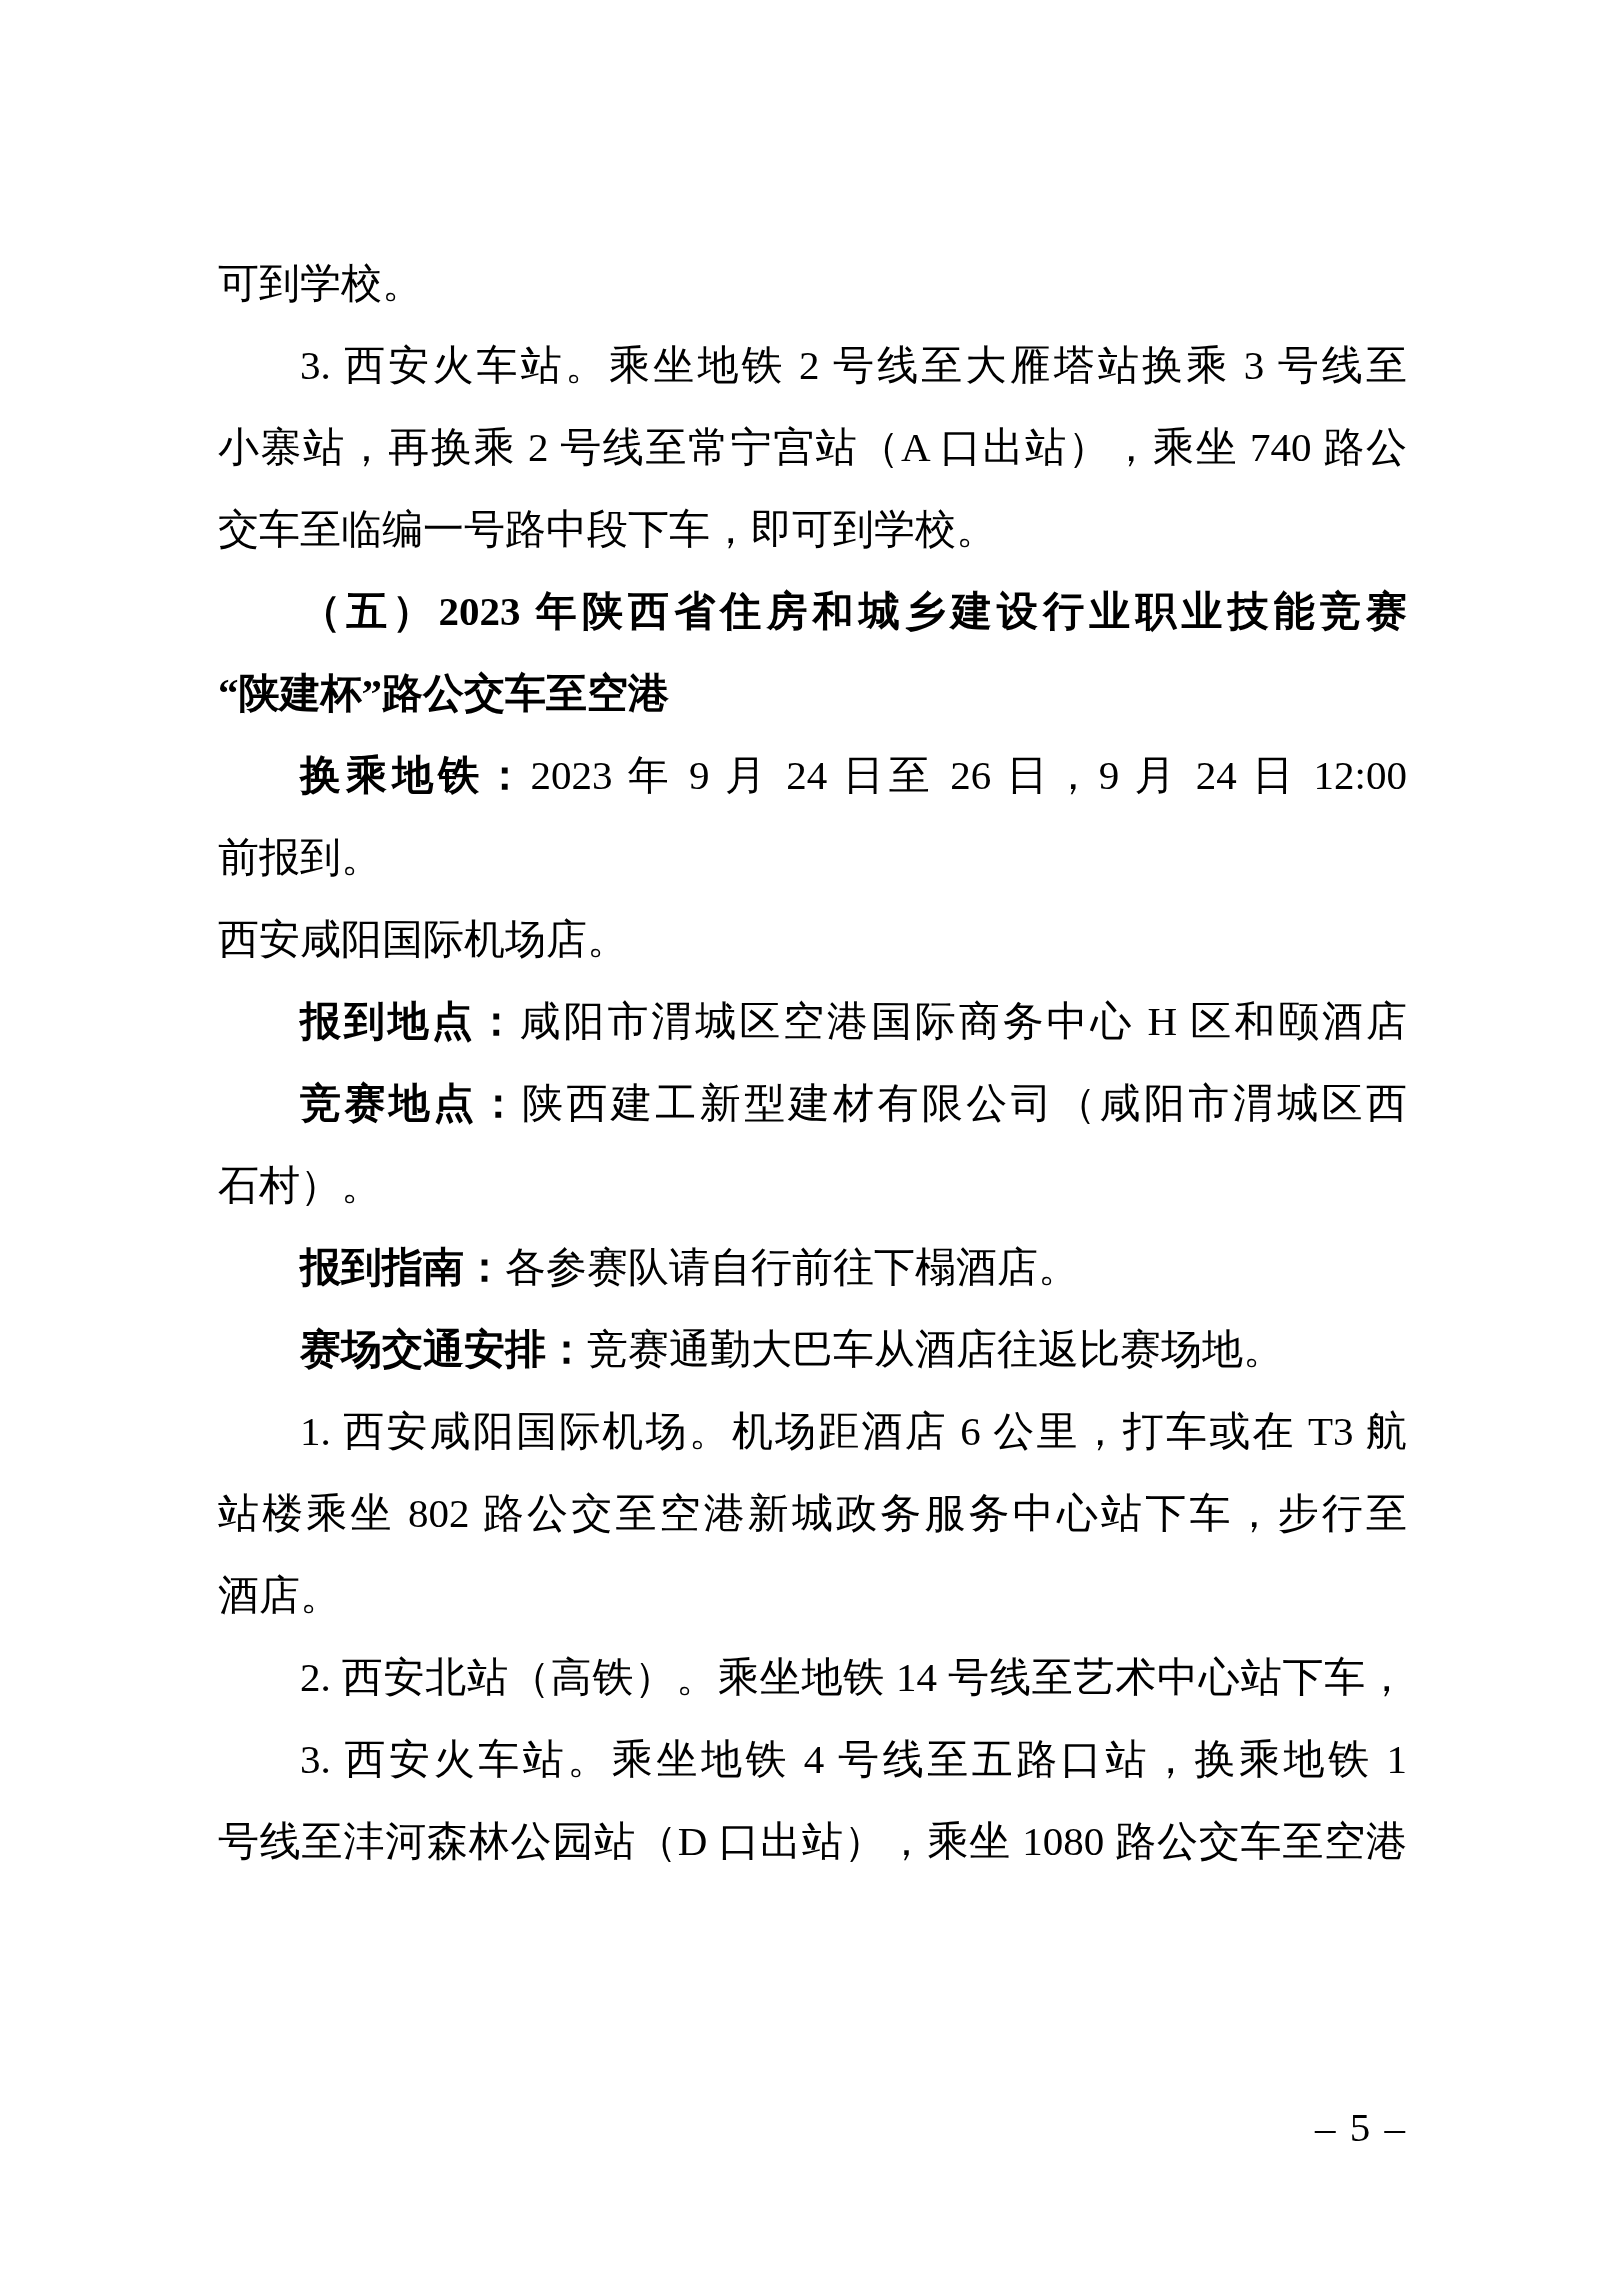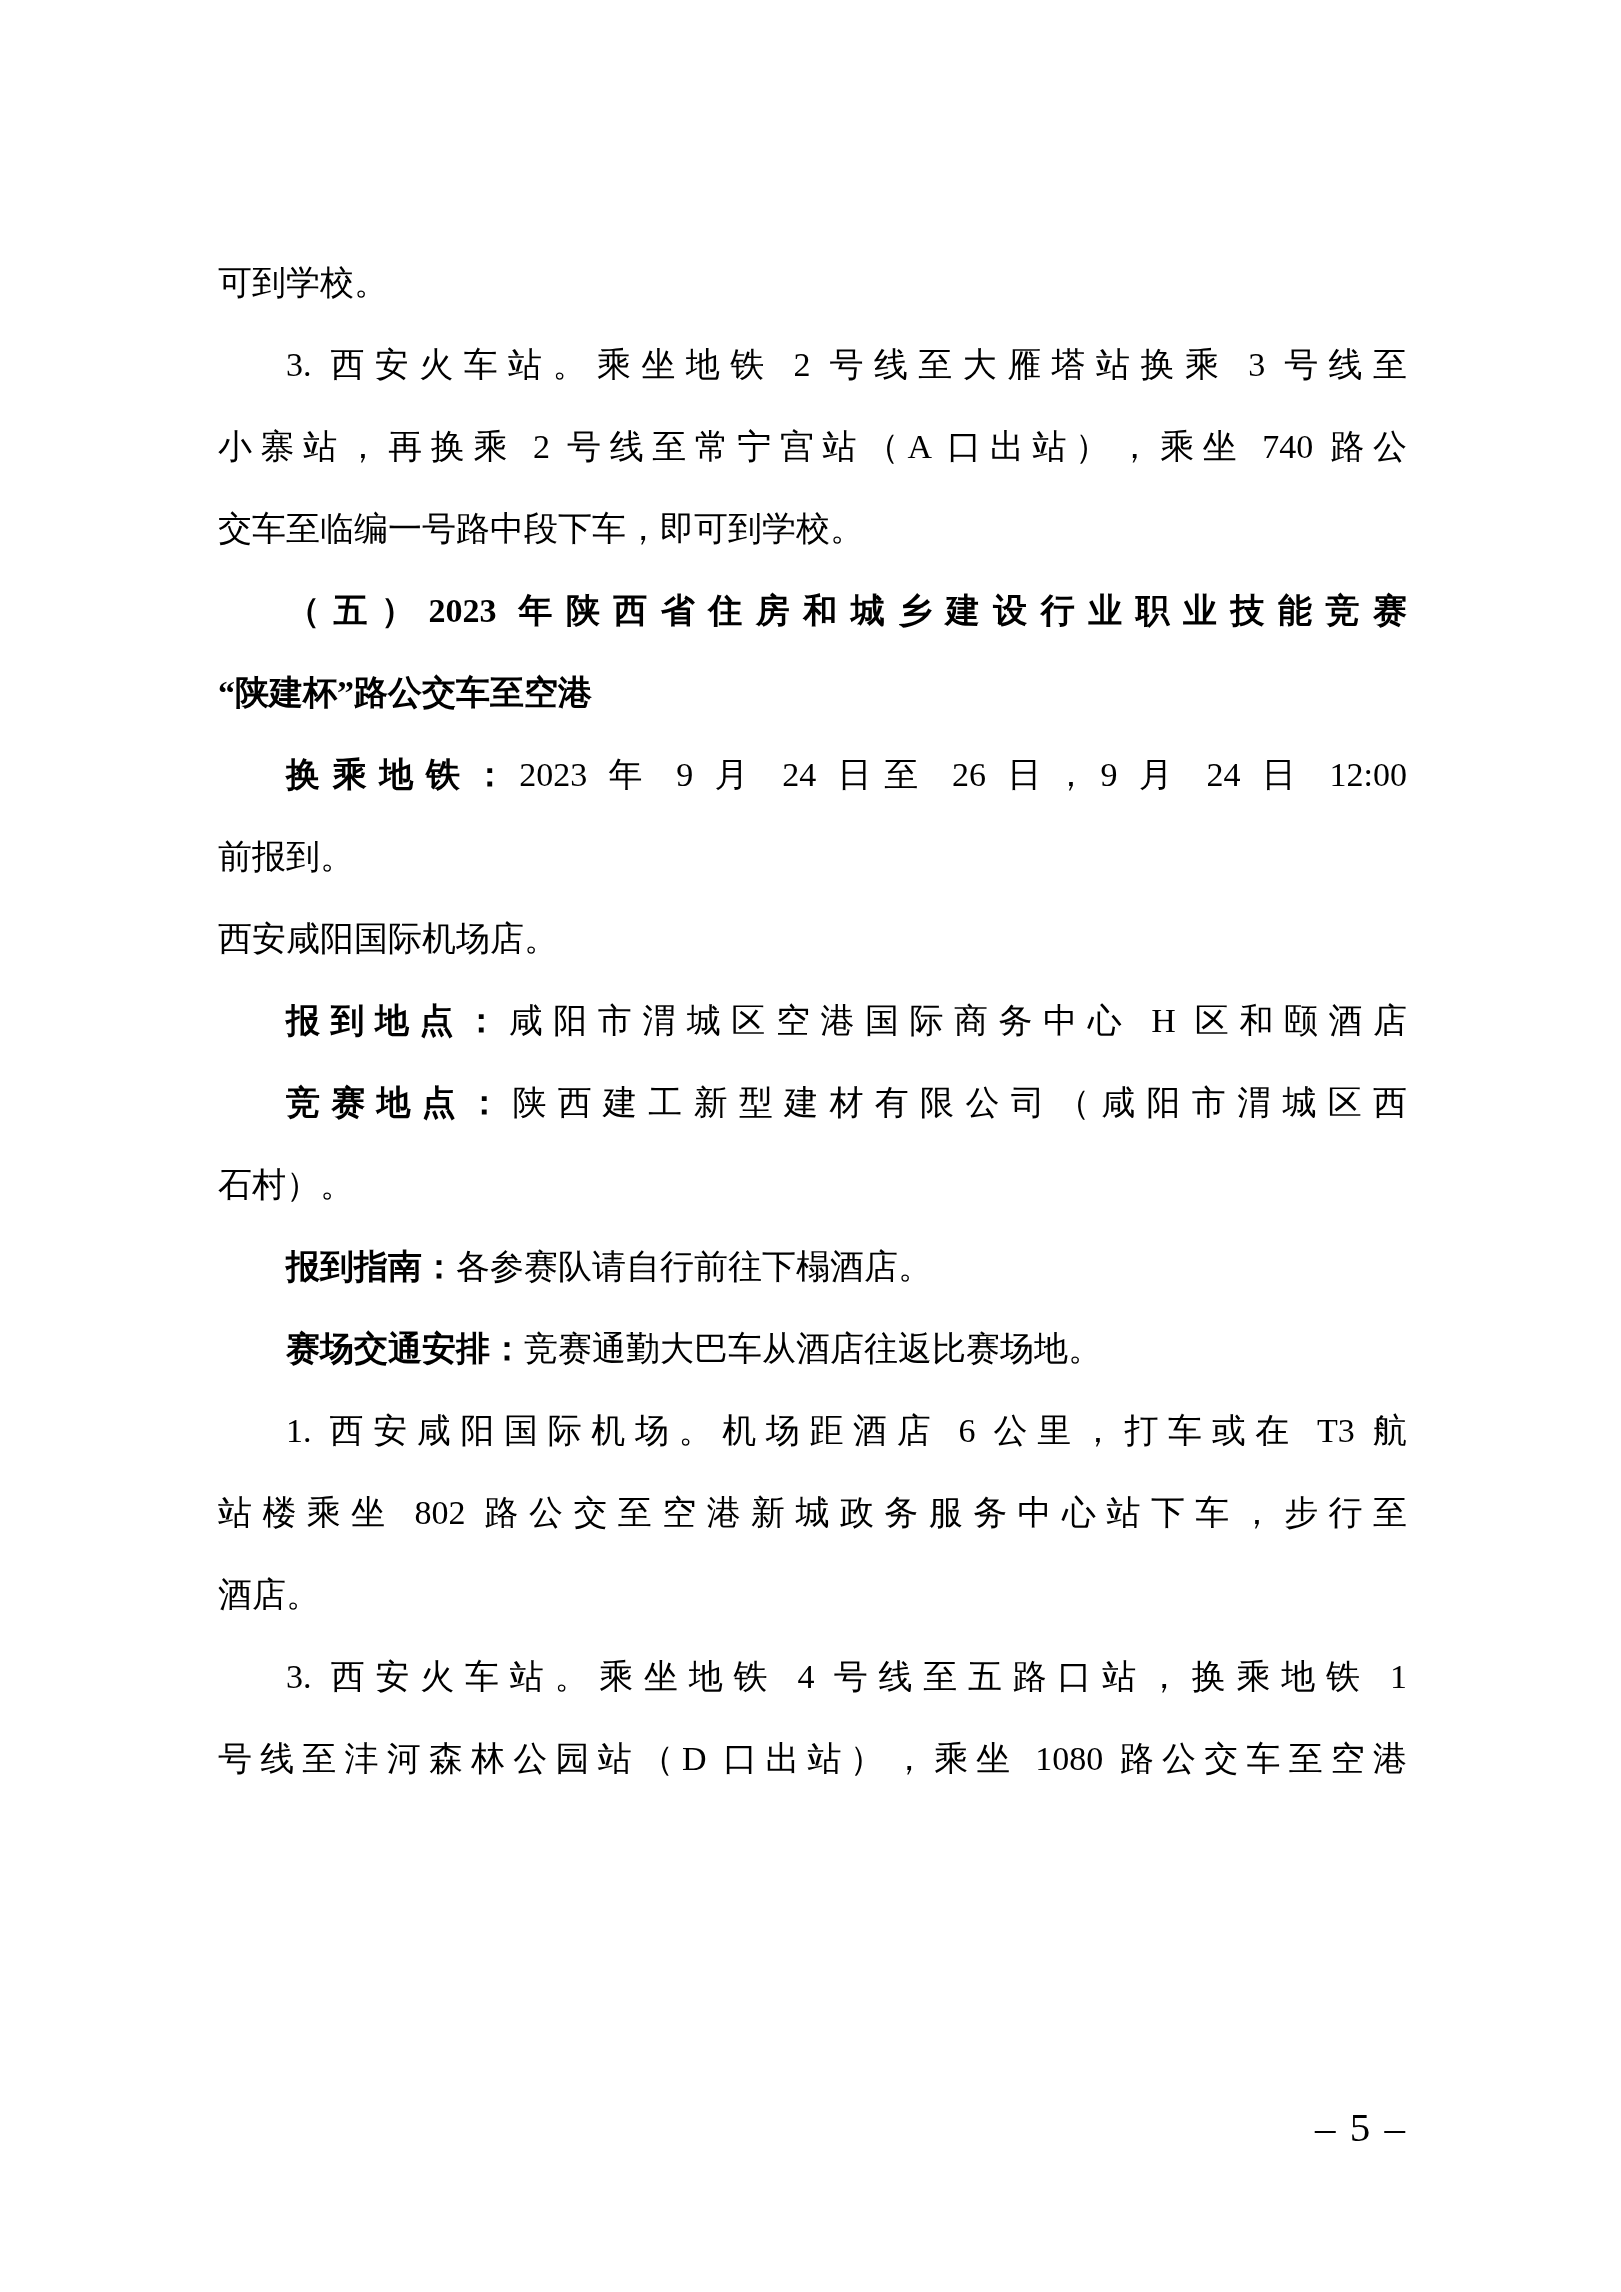--- a/index.html
+++ b/index.html
@@ -18,21 +18,21 @@
   }
   .content {
     position: absolute;
     left: 218px;
     top: 242px;
     width: 1189px;
   }
   .line {
     height: 82px;
     line-height: 82px;
-    font-size: 34px;
+    font-size: 41px;
     text-align: left;
     overflow: hidden;
     white-space: normal;
   }
   .line.indent {
     text-indent: 2em;
   }
   .line.full {
     text-align: justify;
     text-align-last: justify;
@@ -85,20 +85,21 @@
     <div class="line indent"><span class="b">报到指南：</span><span>各参赛队请自行前往下榻酒店。</span></div>
 
     <div class="line indent"><span class="b">赛场交通安排：</span><span>竞赛通勤大巴车从酒店往返比赛场地。</span></div>
 
     <div class="line indent full"><span>1. 西安咸阳国际机场。机场距酒店 6 公里，打车或在 T3 航</span></div>
 
     <div class="line full"><span>站楼乘坐 802 路公交至空港新城政务服务中心站下车，步行至</span></div>
 
     <div class="line"><span>酒店。</span></div>
 
+    <div class="line indent full"><span>2. 西安北站（高铁）。乘坐地铁 14 号线至艺术中心站下车，</span></div>
 
 
     <div class="line indent full"><span>3. 西安火车站。乘坐地铁 4 号线至五路口站，换乘地铁 1</span></div>
 
     <div class="line full"><span>号线至沣河森林公园站（D 口出站），乘坐 1080 路公交车至空港</span></div>
 
   </div>
 
   <div class="pageno">– 5 –</div>
 </div>

